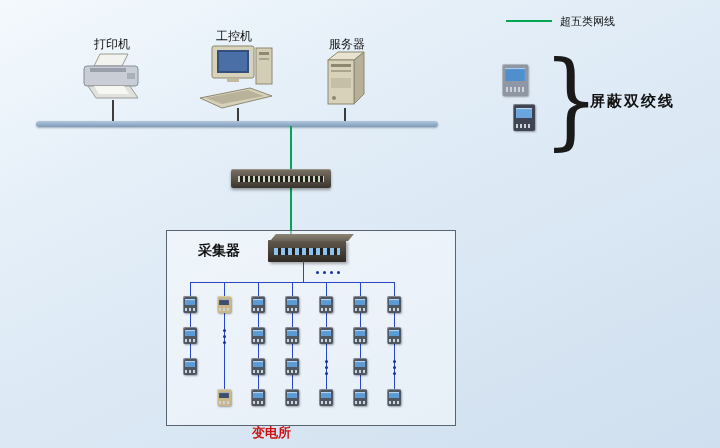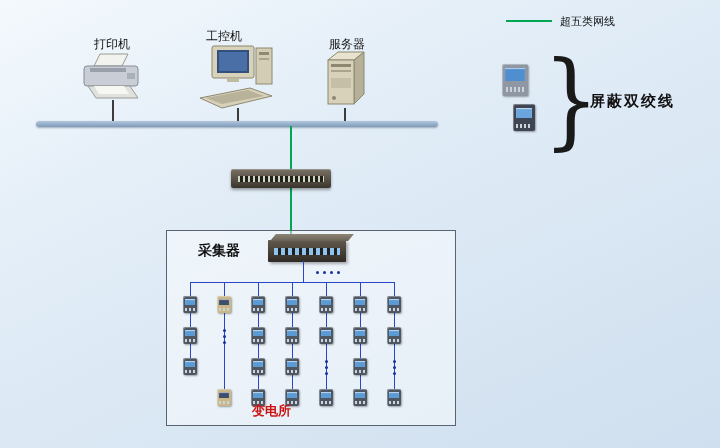--- a/index.html
+++ b/index.html
@@ -31,21 +31,21 @@
           background:repeating-linear-gradient(90deg,#cdd8c2 0 2px,#23201b 2px 5px);}
   .substation-box{position:absolute;left:166px;top:230px;width:288px;height:194px;
           border:1px solid #5a6470;background:rgba(255,255,255,.45);}
   .collector{position:absolute;left:268px;top:240px;width:78px;height:22px;border-radius:1px;
           background:linear-gradient(#625a4e,#2f2a24);box-shadow:2px 2px 3px rgba(0,0,0,.3);}
   .collector .ctop{position:absolute;left:5px;top:-6px;width:78px;height:7px;
           background:linear-gradient(#8d8476,#6a6257);transform:skewX(-40deg);}
   .collector .cports{position:absolute;left:6px;top:8px;right:6px;height:7px;
           background:repeating-linear-gradient(90deg,#8fc3ef 0 4px,#221e19 4px 7px);}
   .collector-label{left:198px;top:242px;font-size:14px;font-weight:bold;}
-  .substation-label{left:252px;top:402px;font-size:13px;font-weight:bold;color:#cc1111;}
+  .substation-label{left:252px;top:424px;font-size:13px;font-weight:bold;color:#cc1111;}
   
   .meter{position:absolute;width:14px;height:17px;background:#4e5662;border-radius:2px;
          box-shadow:inset 1px 1px 0 rgba(255,255,255,.3),1px 1px 2px rgba(0,0,0,.35);}
   .meter .scr{position:absolute;left:2px;top:3px;width:10px;height:6px;background:#5b9bd5;
          box-shadow:inset 0 1px 1px rgba(255,255,255,.6);}
   .meter .btns{position:absolute;left:2px;bottom:2px;width:10px;height:3px;
          background:repeating-linear-gradient(90deg,#cdd3da 0 2px,transparent 2px 4px);}
   .meter.tan{background:#c9b787;}
   .meter.tan .scr{background:#3c4e6d;}
   .meter.lg{width:26px;height:32px;left:502px;top:64px;background:#8e97a3;}
@@ -72,21 +72,21 @@
 <div class="stage">
 
   <div class="legend">
     <div class="legend-row">
       <span class="legend-line" style="background: rgb(0, 166, 81);"></span>
       <span class="legend-text">超五类网线</span>
     </div>
   </div>
 
   <div class="lbl dev-label" style="left:94px;top:36px">打印机</div>
-  <div class="lbl dev-label" style="left:206px;top:28px">工控机</div>
+  <div class="lbl dev-label" style="left:216px;top:28px">工控机</div>
   <div class="lbl dev-label" style="left:329px;top:36px">服务器</div>
 
   <svg class="svg-icon" style="left:80px;top:52px" width="64" height="52" viewBox="0 0 64 52">
     <polygon points="20,2 48,2 42,14 14,14" fill="#f2f2ee" stroke="#9a9a94"></polygon>
     <rect x="4" y="14" width="54" height="20" rx="3" fill="#c9ced6" stroke="#878d96"></rect>
     <rect x="10" y="16" width="36" height="4" fill="#99a0aa"></rect>
     <rect x="47" y="21" width="8" height="6" fill="#aab0b9"></rect>
     <polygon points="8,34 50,34 58,46 16,46" fill="#dfe1df" stroke="#9a9a94"></polygon>
     <polygon points="14,34 44,34 49,42 19,42" fill="#f6f6f3"></polygon>
   </svg>

